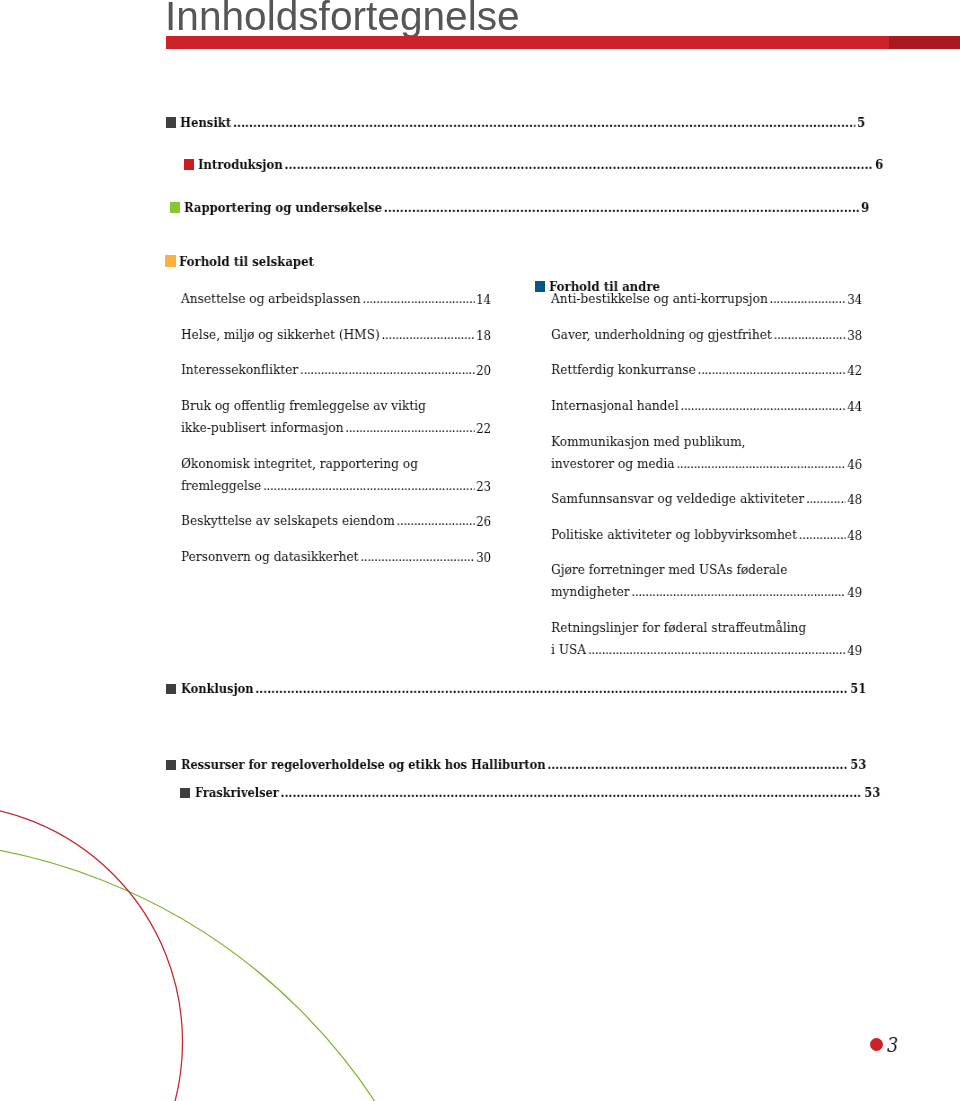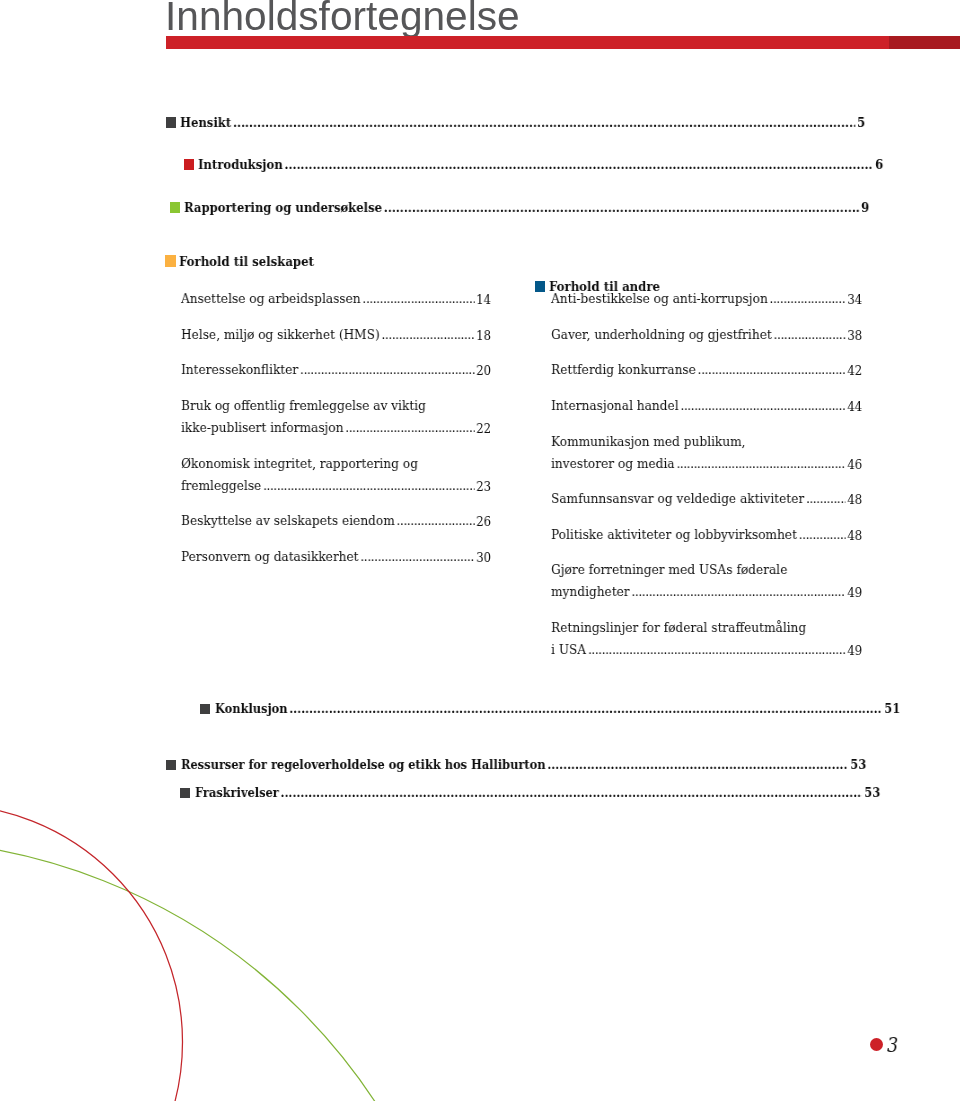--- a/index.html
+++ b/index.html
@@ -221,21 +221,21 @@
     <div class="entry sx" style="left:550.80px;top:616.11px;width:346.33px;font-size:13.55px;line-height:22.00px;transform:scaleX(0.8980);">
       <div class="plain">Retningslinjer for føderal straffeutmåling</div>
       <span class="lrow">
         <span class="txt">i USA</span>
         <span class="dots">............................................................................................................................................................................................................................</span>
         <span class="pg">49</span>
       </span>
     </div>
   </div>
   <div class="botlist">
-    <div class="botrow" style="top:701px;left:166.0px;width:699.7px;height:16.0px;margin-left:34px;">
+    <div class="botrow" style="top:681px;left:166.0px;width:699.7px;height:16.0px;">
       <span class="sq" style="top:2.86px;background:#3f3f40"></span>
       <span class="sx" style="position:absolute;left:14.5px;top:0;width:763.03px;font-size:12.70px;line-height:16.00px;transform:scaleX(0.8980);display:block;">
         <span class="lrow">
           <span class="txt">Konklusjon</span>
           <span class="dots">............................................................................................................................................................................................................................</span>
           <span class="pg">51</span>
         </span>
       </span>
     </div>
     <div class="botrow" style="top:756.74px;left:166.0px;width:699.7px;height:16.0px;">

